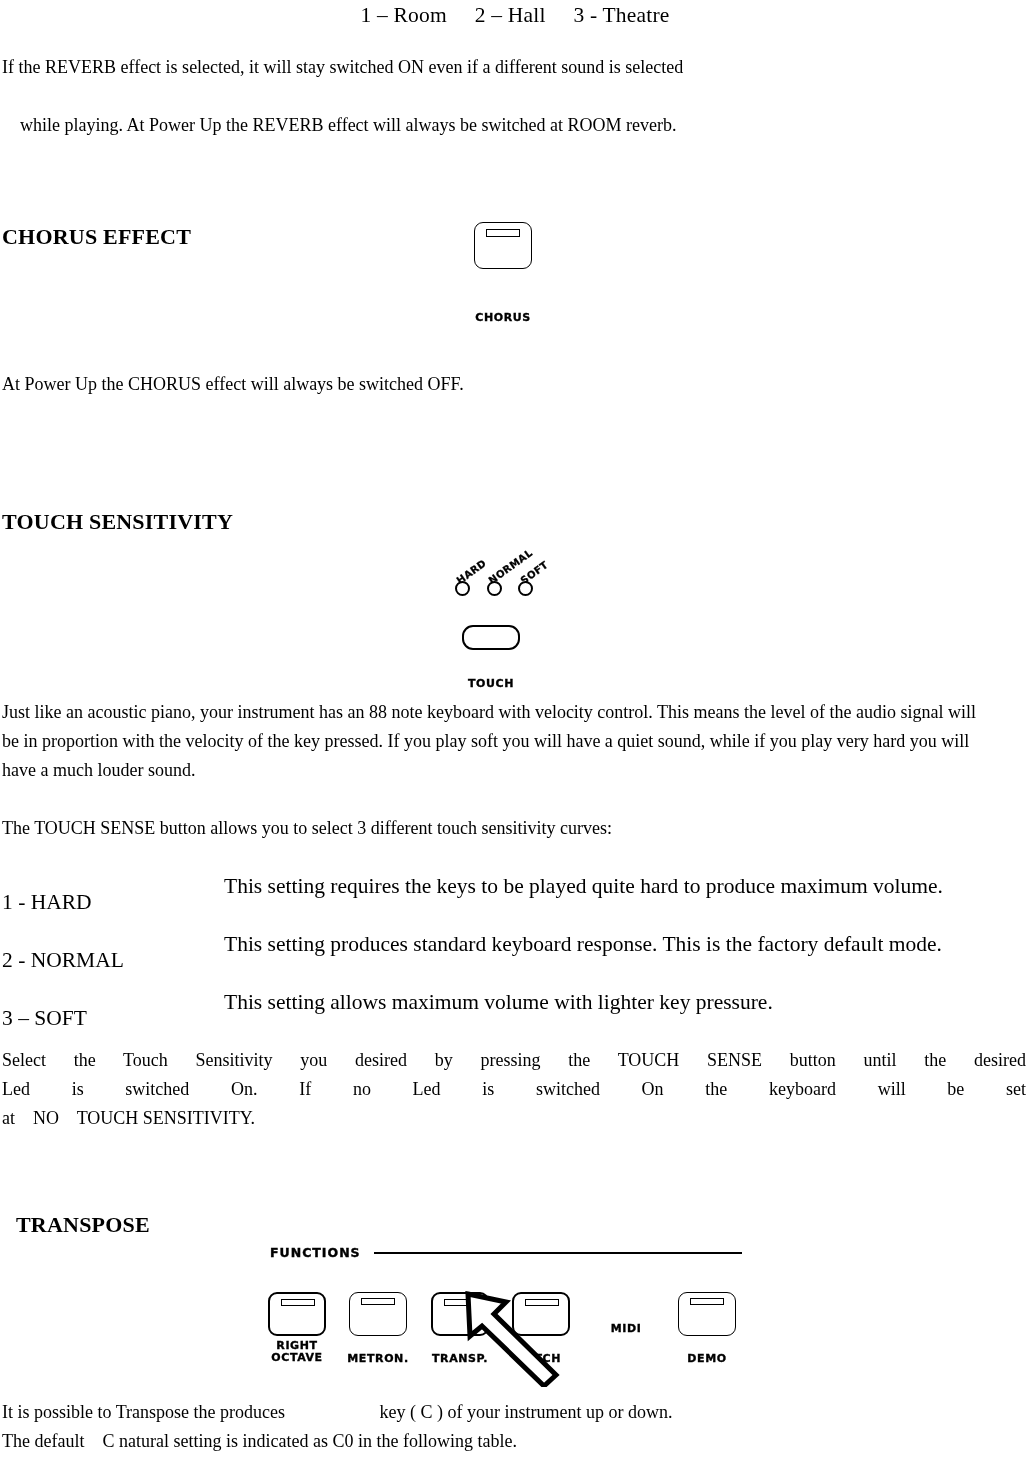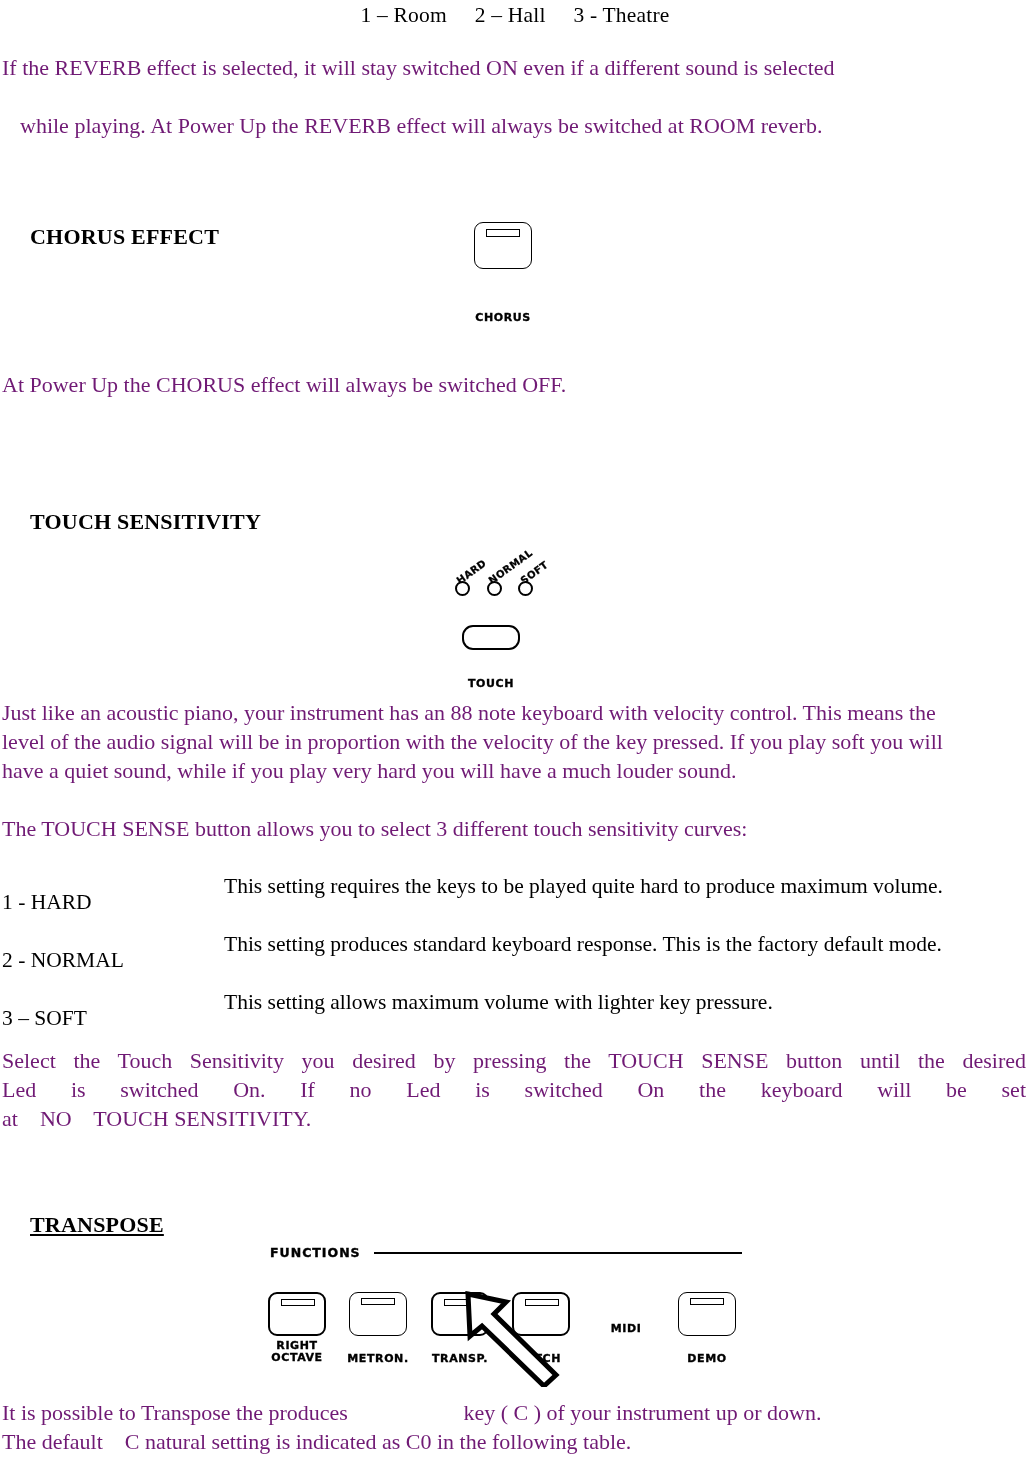--- a/index.html
+++ b/index.html
@@ -19,39 +19,38 @@
   .page {
     position: relative;
     width: 1030px;
     height: 1470px;
   }
 
   
   .abs { position: absolute; }
 
   .body-text {
-    font-size: 22px;
+    font-size: 18px;
     line-height: 29px;
-    color: #701a75;
+    color: #000000;
   }
 
   .justify { text-align: justify; text-align-last: left; }
 
   .centered-head {
     width: 1030px;
     text-align: center;
     font-size: 21.5px;
     letter-spacing: 0.2px;
   }
 
   .section-head {
     font-size: 22px;
     font-weight: bold;
     letter-spacing: 0.2px;
-    margin-left: 28px;
   }
 
   .nowrap { white-space: pre; }
 
   
   .curve-row {
     position: absolute;
     font-size: 21.5px;
     line-height: 29px;
   }
@@ -178,21 +177,21 @@
 
   <div class="curve-row" style="left:2px; top:988px; width:1010px;">
     <span class="curve-label">3 – SOFT</span>
     <span class="curve-desc">This setting allows maximum volume with lighter key pressure.</span>
   </div>
 
   <div class="abs body-text justify" style="left:2px; top:1046px; width:1024px; text-align-last:justify;">Select the Touch Sensitivity you desired by pressing the TOUCH SENSE button until the desired</div>
   <div class="abs body-text justify" style="left:2px; top:1075px; width:1024px; text-align-last:justify;">Led is switched On. If no Led is switched On the keyboard will be set</div>
   <div class="abs body-text nowrap" style="left:2px; top:1104px;">at    NO    TOUCH SENSITIVITY.</div>
 
-  <div class="abs section-head" style="left:2px; top:1212px;text-decoration:underline;">TRANSPOSE</div>
+  <div class="abs section-head" style="left:16px; top:1212px;">TRANSPOSE</div>
 
   <div class="functions-word" style="left:270px; top:1245px;">FUNCTIONS</div>
   <div class="rule-line" style="left:374px; top:1252px; width:368px;"></div>
 
   <div class="panel-btn thick" style="left:268px; top:1292px; width:58px; height:44px;">
     <div class="led-bar" style="left:11px; top:5px; width:34px; height:7px;"></div>
   </div>
   <div class="panel-label two-line" style="left:262px; top:1340px; width:70px; white-space:pre-line;">RIGHT
 OCTAVE</div>
 

